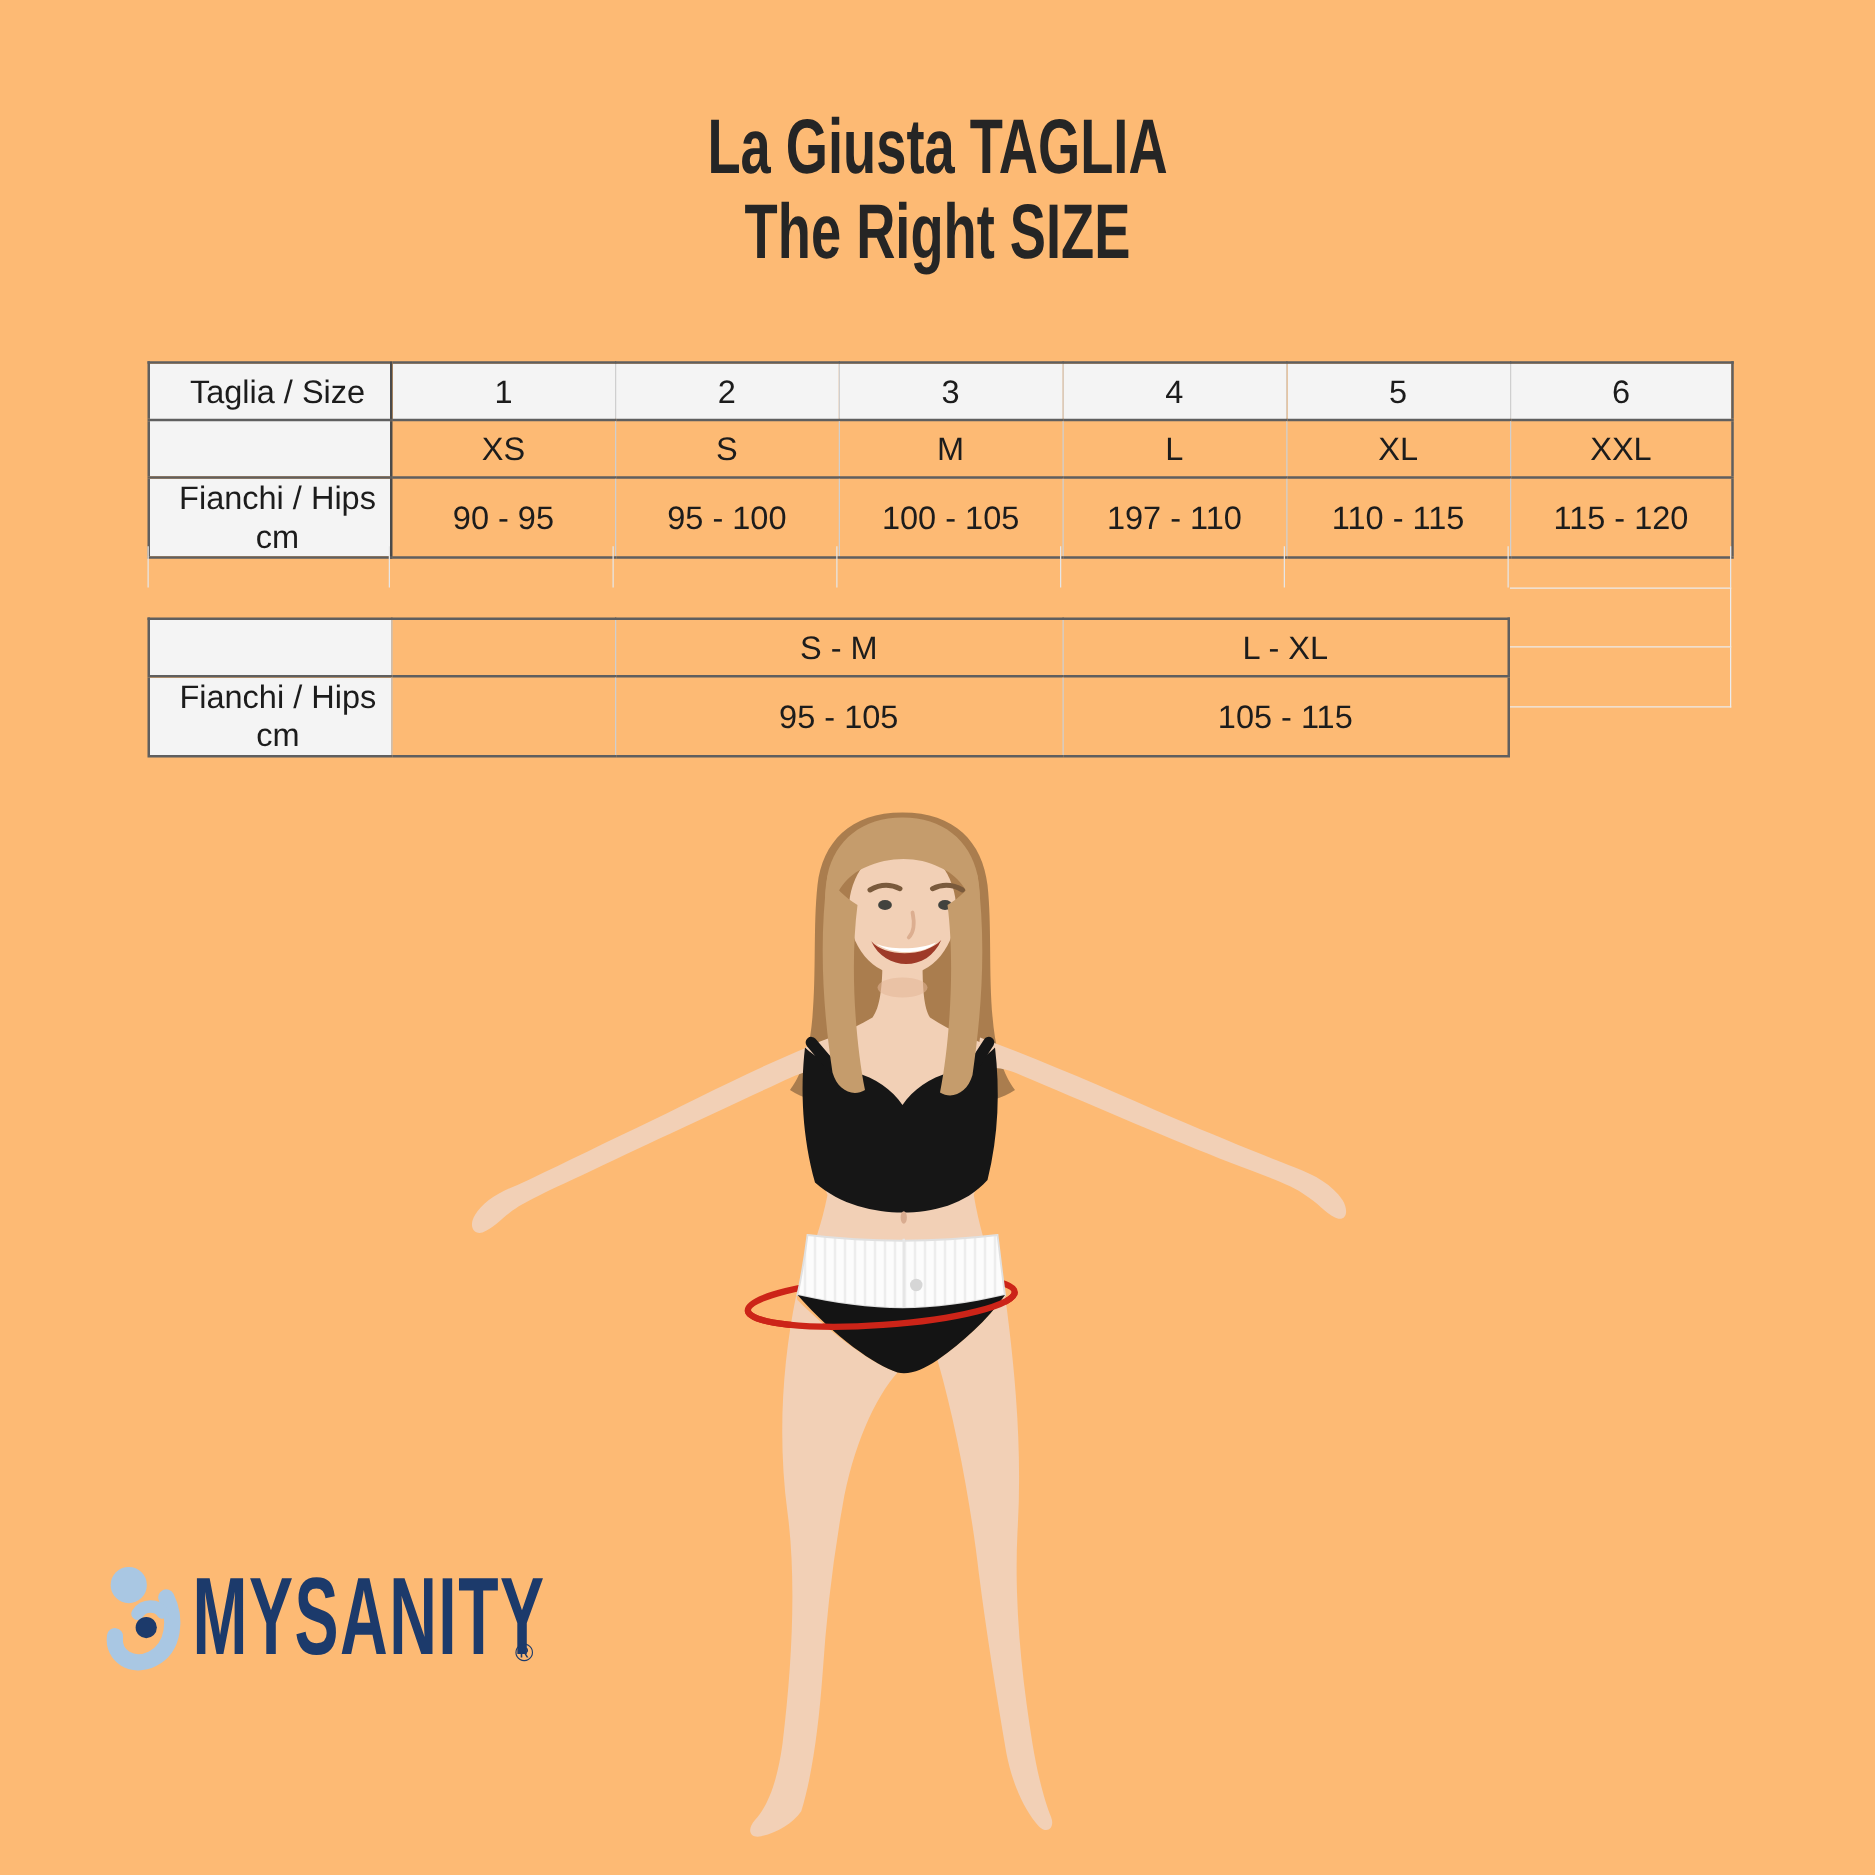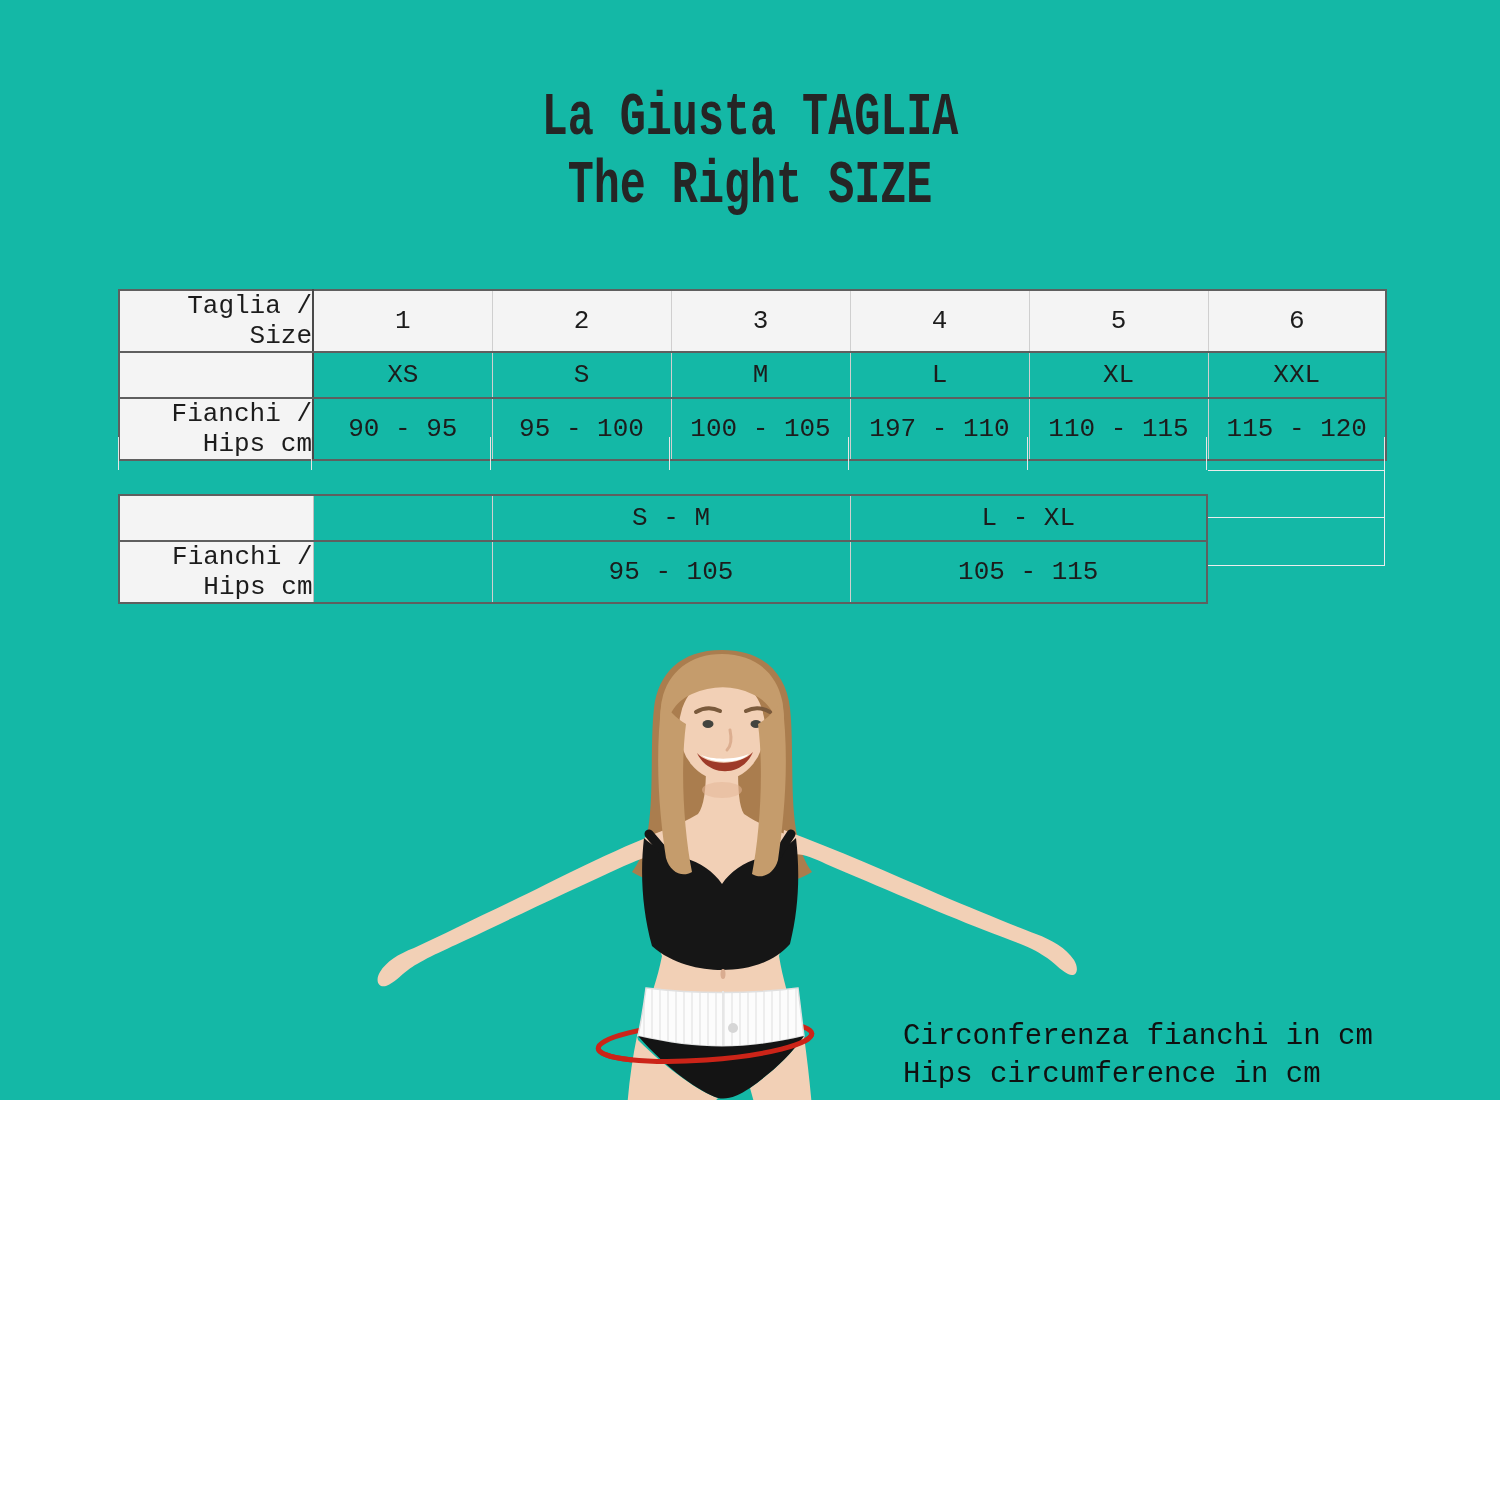--- a/index.html
+++ b/index.html
@@ -1,30 +1,30 @@
 <!DOCTYPE html>
 <html><head>
 <meta charset="utf-8">
 <style>
   html,body{margin:0;padding:0;background:#fff;}
-  .page{position:relative;width:1500px;height:1100px;background:#14b8a6;overflow:hidden;
-        font-family:Liberation Mono, monospace;color:#1c1c1c;}
+  .page{position:relative;width:1500px;height:1500px;background:#fdba74;overflow:hidden;
+        font-family:Liberation Sans, sans-serif;color:#1c1c1c;}
 
   
   .title{position:absolute;top:84px;left:0;width:100%;text-align:center;color:#252525;}
   .title-line{font-size:62px;font-weight:bold;line-height:68px;transform:scaleX(0.70);transform-origin:50% 50%;}
 
   
   table{border-collapse:collapse;table-layout:fixed;}
   .size-table{position:absolute;left:118px;top:289px;border:2px solid #5f5f5f;}
   .group-table{position:absolute;left:118px;top:494px;border:2px solid #5f5f5f;}
   .size-table td,.group-table td{height:44px;text-align:center;font-size:26px;color:#1c1c1c;
       border-right:1px solid #cfcfcf;border-bottom:2px solid #5f5f5f;padding:0;overflow:hidden;}
   .size-table td:last-child,.group-table td:last-child{border-right:none;}
-  td.rowhead{text-align:right;padding-left:12px;border-right:2px solid #4a4a4a;}
+  td.rowhead{text-align:center;padding-left:12px;border-right:2px solid #4a4a4a;}
   .group-table td.rowhead{border-right:1px solid #bfbfbf;}
   td.gray{background:#f4f4f4;}
   .gap-cols{position:absolute;left:118px;top:437px;height:33px;display:flex;}
   .gap-cols div{height:100%;border-right:1px solid #e6e6e6;box-sizing:border-box;}
   .gap-cols div:first-child{border-left:1px solid #e6e6e6;}
   .ghost{position:absolute;left:1208px;top:470px;width:177px;}
   .ghost .cell{height:48px;border:1px solid #ececec;border-left:none;box-sizing:border-box;}
   .ghost .cell+.cell{border-top:none;}
 
   
@@ -186,24 +186,20 @@
       <path d="M782 700 C790 760 784 818 778 860 C774 874 762 880 752 874 C760 834 764 770 758 724 C768 718 776 710 782 700 Z"></path>
     </g>
 
     <ellipse cx="723" cy="974" rx="2.5" ry="5" fill="#d9ac90"></ellipse>
 
     <g transform="rotate(-4 705 1041)">
       <path d="M598 1041 A107 19 0 0 0 812 1041" fill="none" stroke="#cc2418" stroke-width="5"></path>
     </g>
   </svg>
 
-  <div class="measure">
-    <div>Circonferenza fianchi in cm</div>
-    <div>Hips circumference in cm</div>
-  </div>
 
   <div class="logo">
     <svg width="64" height="96" viewBox="0 0 64 96">
       <circle cx="21" cy="16" r="14.5" fill="#a9c7e3"></circle>
       <path d="M51 26 C59 42 58 66 40 75 C24 83 8 73 10 57" fill="none" stroke="#a9c7e3" stroke-width="13" stroke-linecap="round"></path>
       <path d="M28 39 C33 31 44 32 48 38" fill="none" stroke="#a9c7e3" stroke-width="10" stroke-linecap="round"></path>
       <circle cx="35" cy="50" r="8.5" fill="#1c3a6b"></circle>
     </svg>
     <div class="brandname">MYSANITY</div>
     <div class="reg">®</div>

